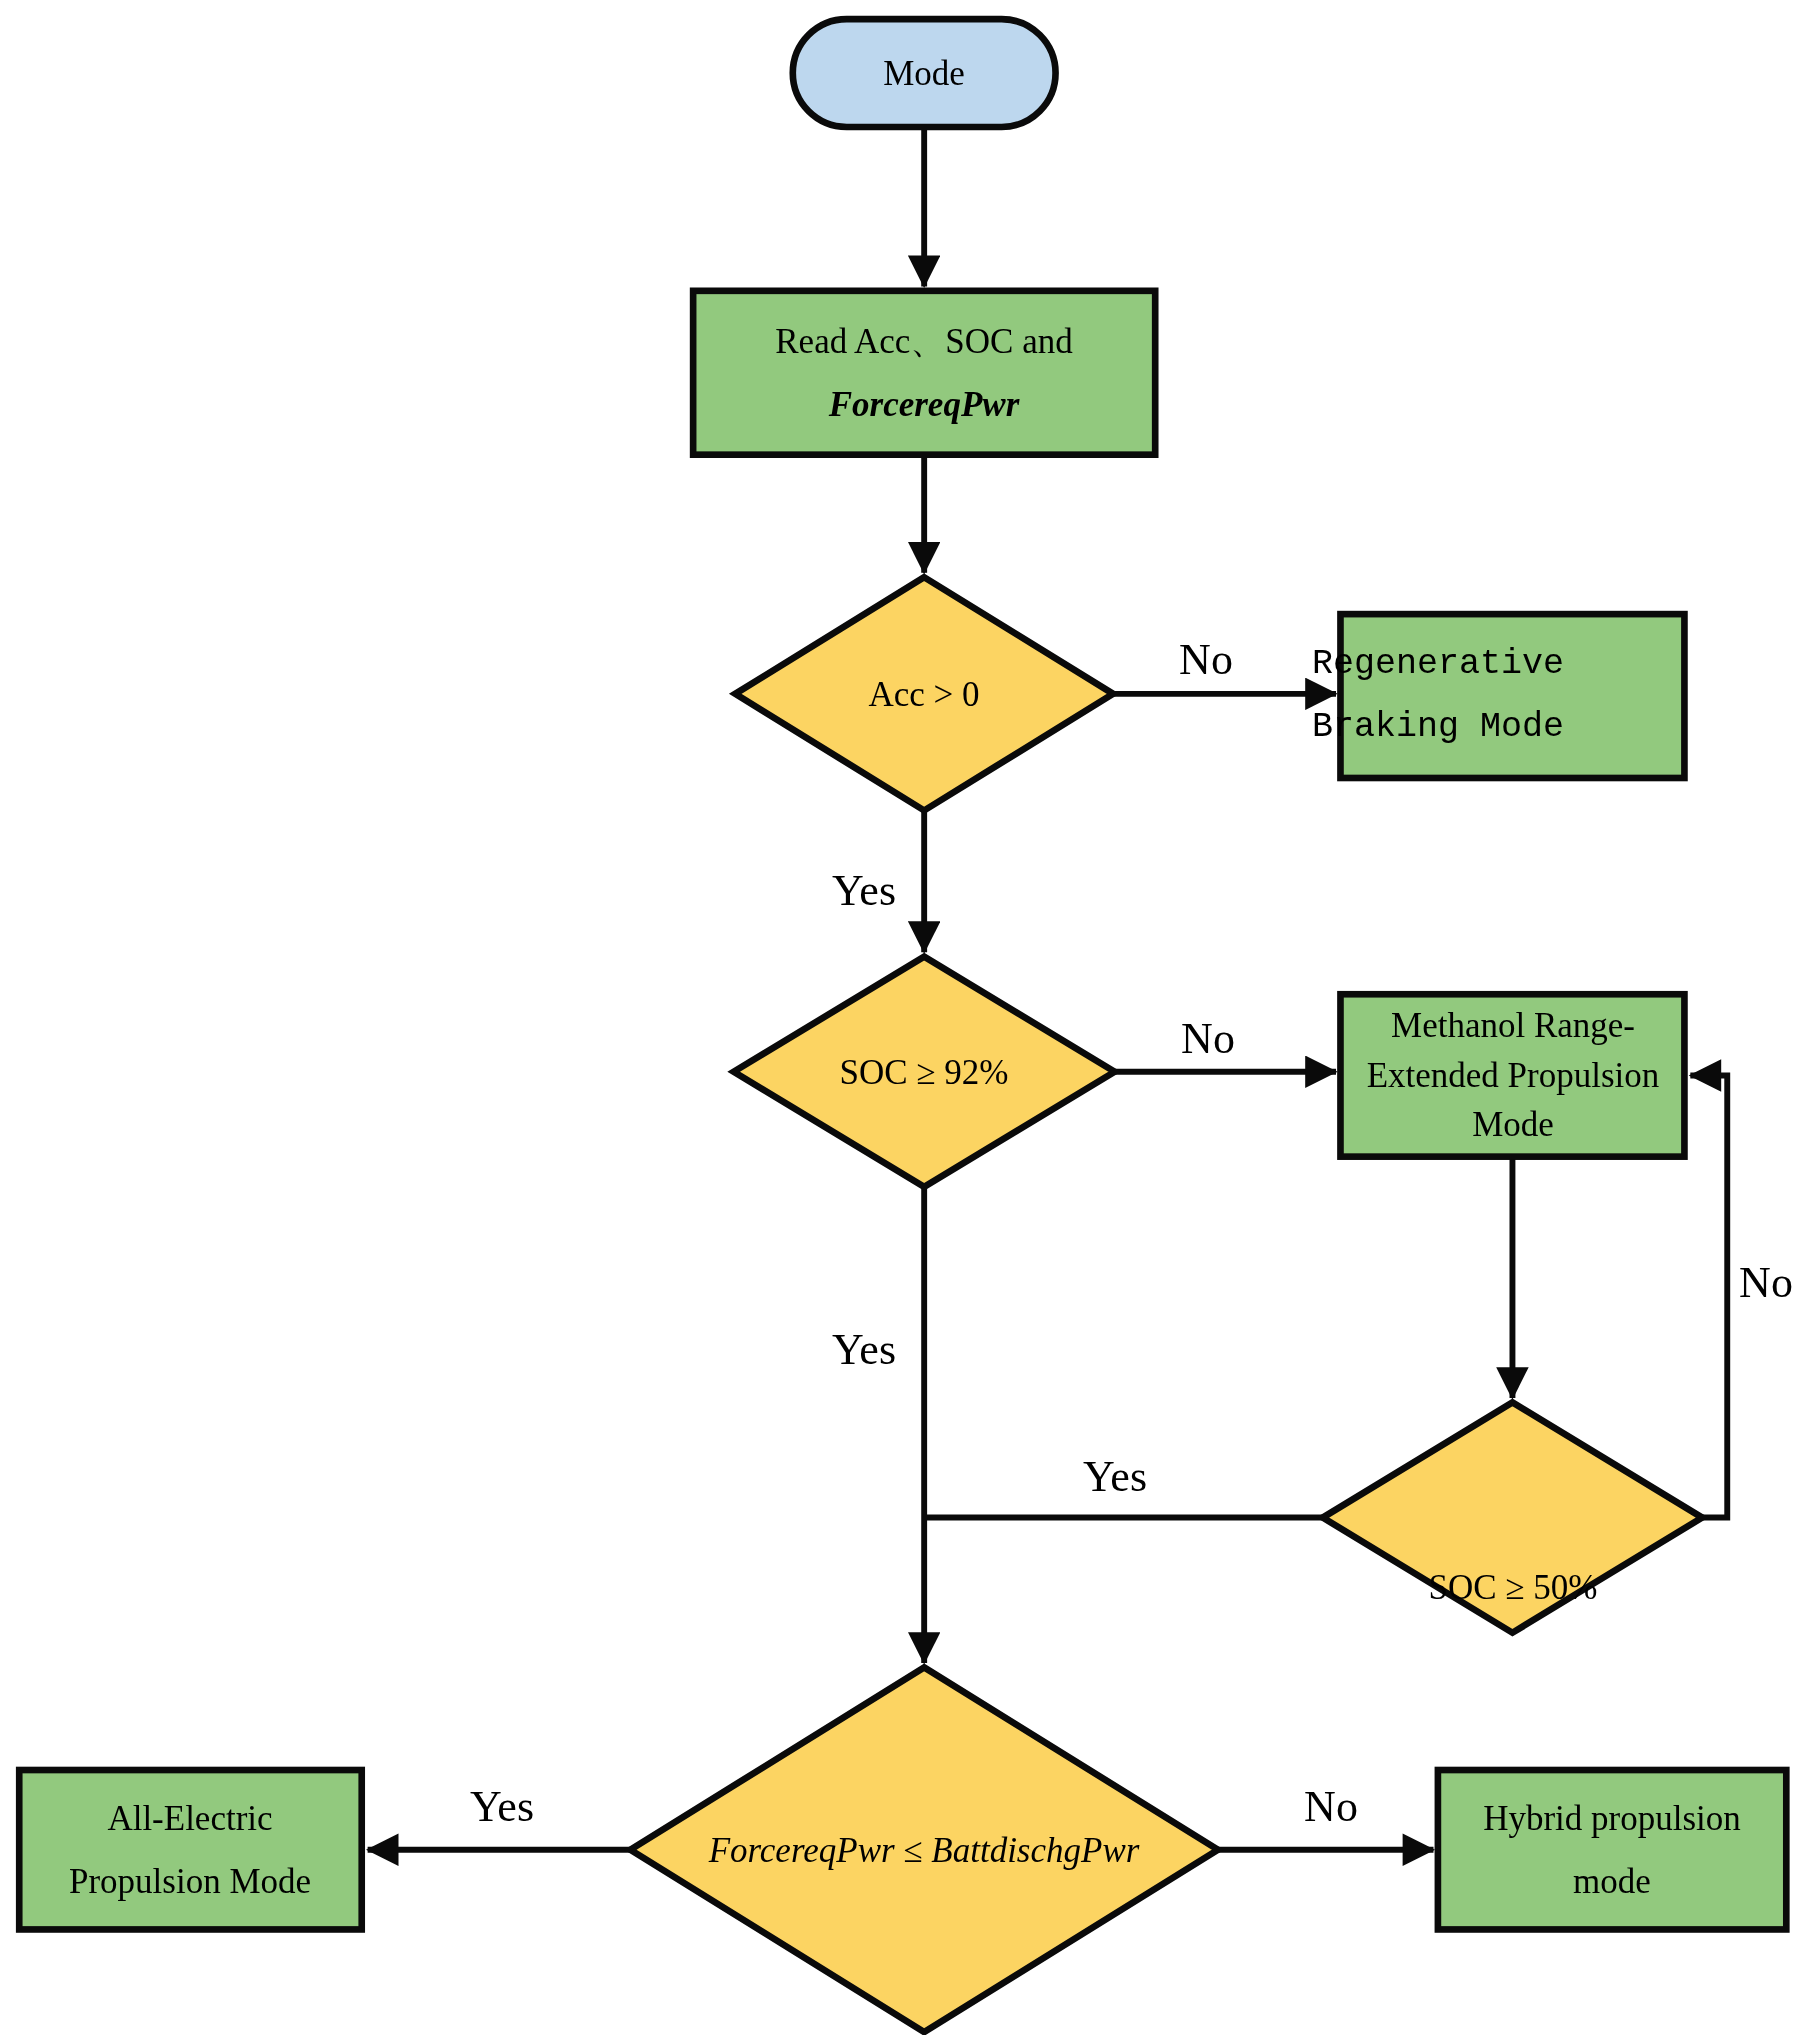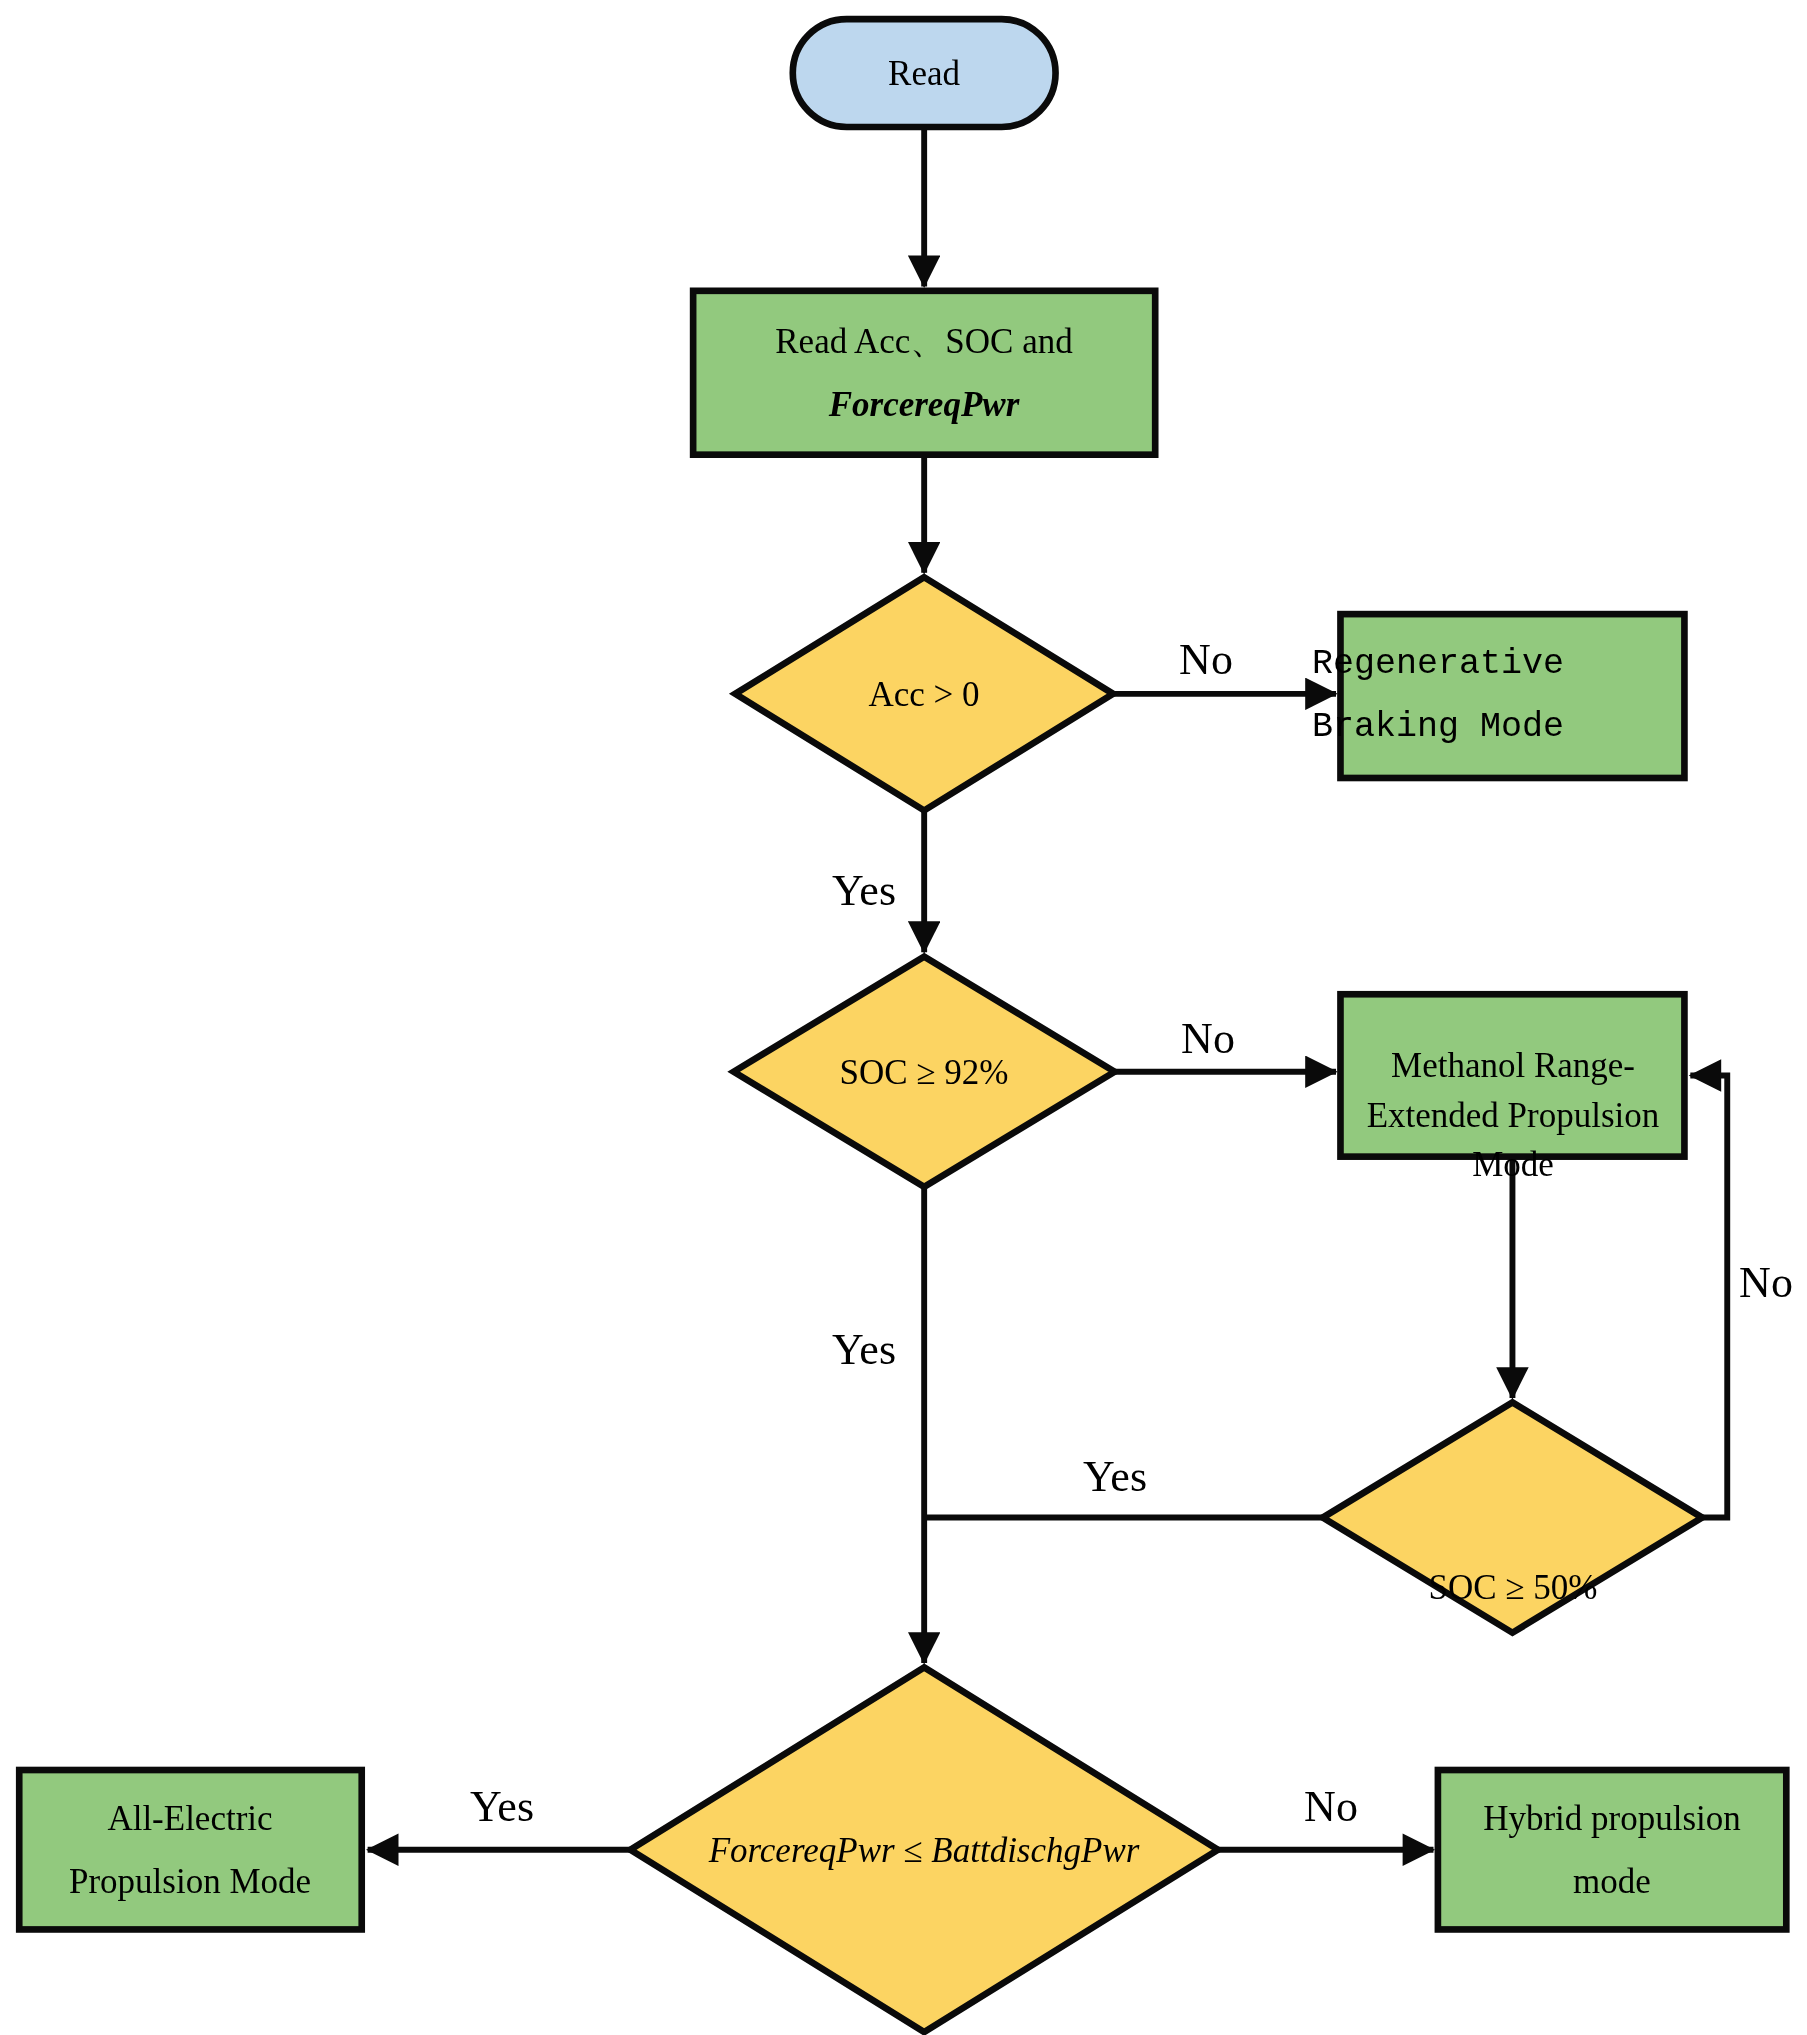--- a/index.html
+++ b/index.html
@@ -26,21 +26,21 @@
   .edge{fill:none;stroke:var(--stroke);stroke-width:8;}
   .lbl{
     position:absolute;
     transform:translate(-50%,-50%);
     text-align:center;
     font-size:35px;
     line-height:1.8;
     white-space:nowrap;
   }
   .lbl.wrap{white-space:normal;}
-  .lbl.tight{line-height:1.42;margin-top:40px;}
+  .lbl.tight{line-height:1.42;}
   .lbl.italic{font-style:italic;}
   .edge-lbl{
     position:absolute;
     transform:translate(-50%,-50%);
     font-size:44px;
     white-space:nowrap;
   }
 </style>
 </head>
 <body>
@@ -71,21 +71,21 @@
     <polygon class="shape-decision" points="1252,782 1508,940 1252,1098 996,940"></polygon>
     <rect class="shape-process" x="1816" y="832" width="466" height="222"></rect>
     <polygon class="shape-decision" points="1252,1296 1510,1452 1252,1608 994,1452"></polygon>
     <rect class="shape-process" x="1816" y="1347" width="466" height="220"></rect>
     <polygon class="shape-decision" points="2049,1900 2306,2056 2049,2212 1792,2056"></polygon>
     <polygon class="shape-decision" points="1252,2259 1650,2506 1252,2753 854,2506"></polygon>
     <rect class="shape-process" x="26" y="2398" width="464" height="216"></rect>
     <rect class="shape-process" x="1948" y="2398" width="472" height="216"></rect>
   </svg>
 
-  <div class="lbl" style="left:924px;top:73px;">Read</div>
+  <div class="lbl" style="left:924px;top:73px;">Mode</div>
 
   <div class="lbl" style="left:924px;top:373px;width:443px;white-space:normal;">
     <span>Read Acc、SOC and</span><br>
     <span class="italic" style="font-style:italic;font-weight:bold;">ForcereqPwr</span>
   </div>
 
   <div class="lbl" style="left:924px;top:694px;">Acc &gt; 0</div>
 
   <div class="lbl wrap" style="left:1438px;top:696px;width:325px;font-family:Liberation Mono, monospace;">Regenerative Braking Mode</div>
 

